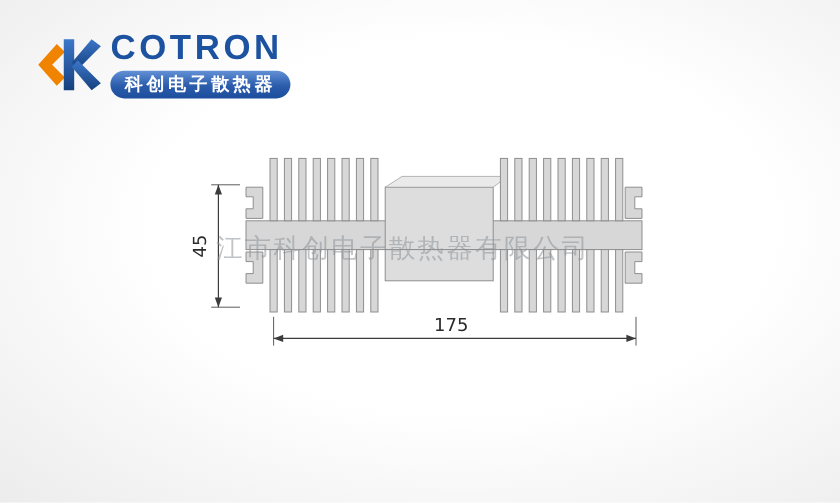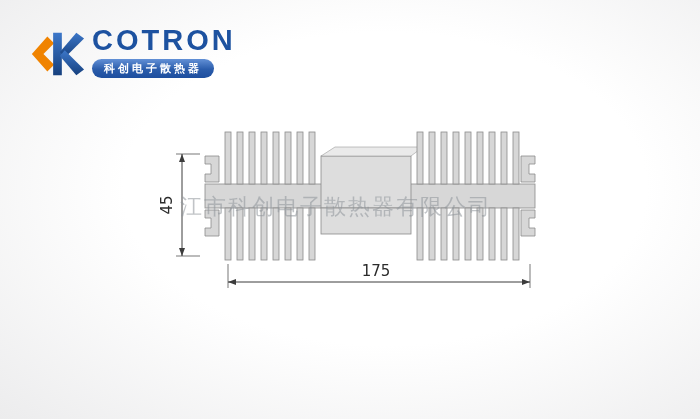--- a/index.html
+++ b/index.html
@@ -16,21 +16,21 @@
   .logo-icon{width:58px;height:60px;flex:0 0 auto;}
   .logo-text-col{display:flex;flex-direction:column;align-items:flex-start;}
   .brand-name{
     font-family:"Liberation Sans",sans-serif;
     font-weight:bold;font-size:29px;line-height:32px;
     letter-spacing:3px;color:#1d52a0;
   }
   .brand-subtitle{
     margin-top:3px;
     background:linear-gradient(180deg,#6290d6 0%,#2a5cab 55%,#1d4e9e 100%);
-    color:#ffffff;font-size:11px;font-weight:bold;
+    color:#ffffff;font-size:15px;font-weight:bold;
     letter-spacing:3px;
     padding:2px 12px;border-radius:13px;
     white-space:nowrap;
   }
 
   
   .drawing{position:absolute;left:150px;top:116px;}
   .fin{fill:#d7d7d7;stroke:#8b8b8b;stroke-width:.8;}
   .alum{fill:#d7d7d7;stroke:#8b8b8b;stroke-width:.8;}
   .alum-light{fill:#eaeaea;stroke:#9a9a9a;stroke-width:.6;}

